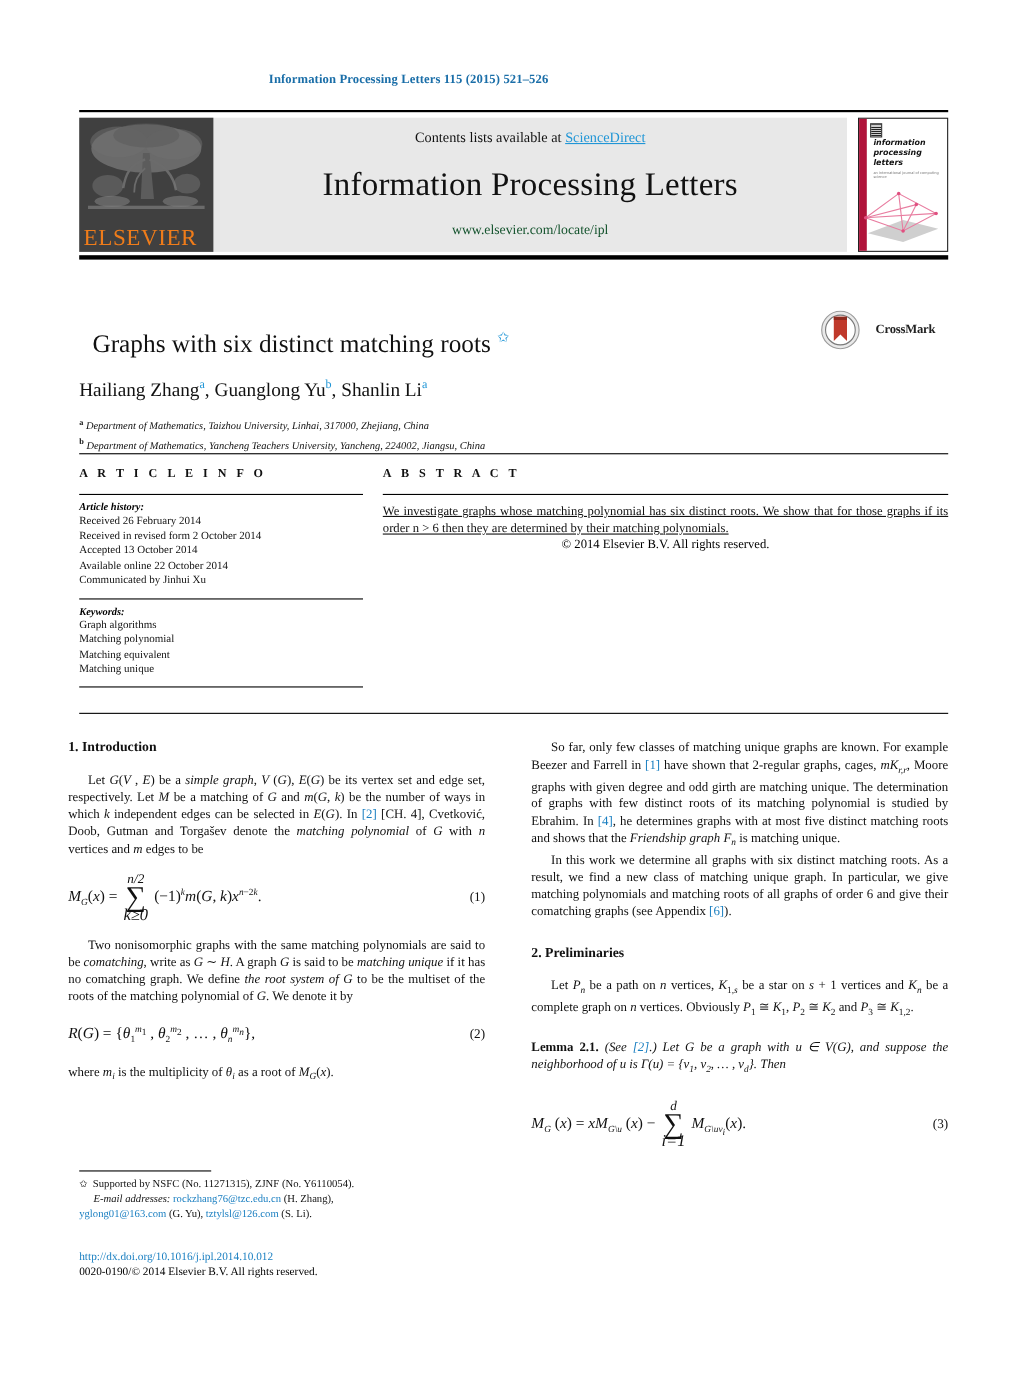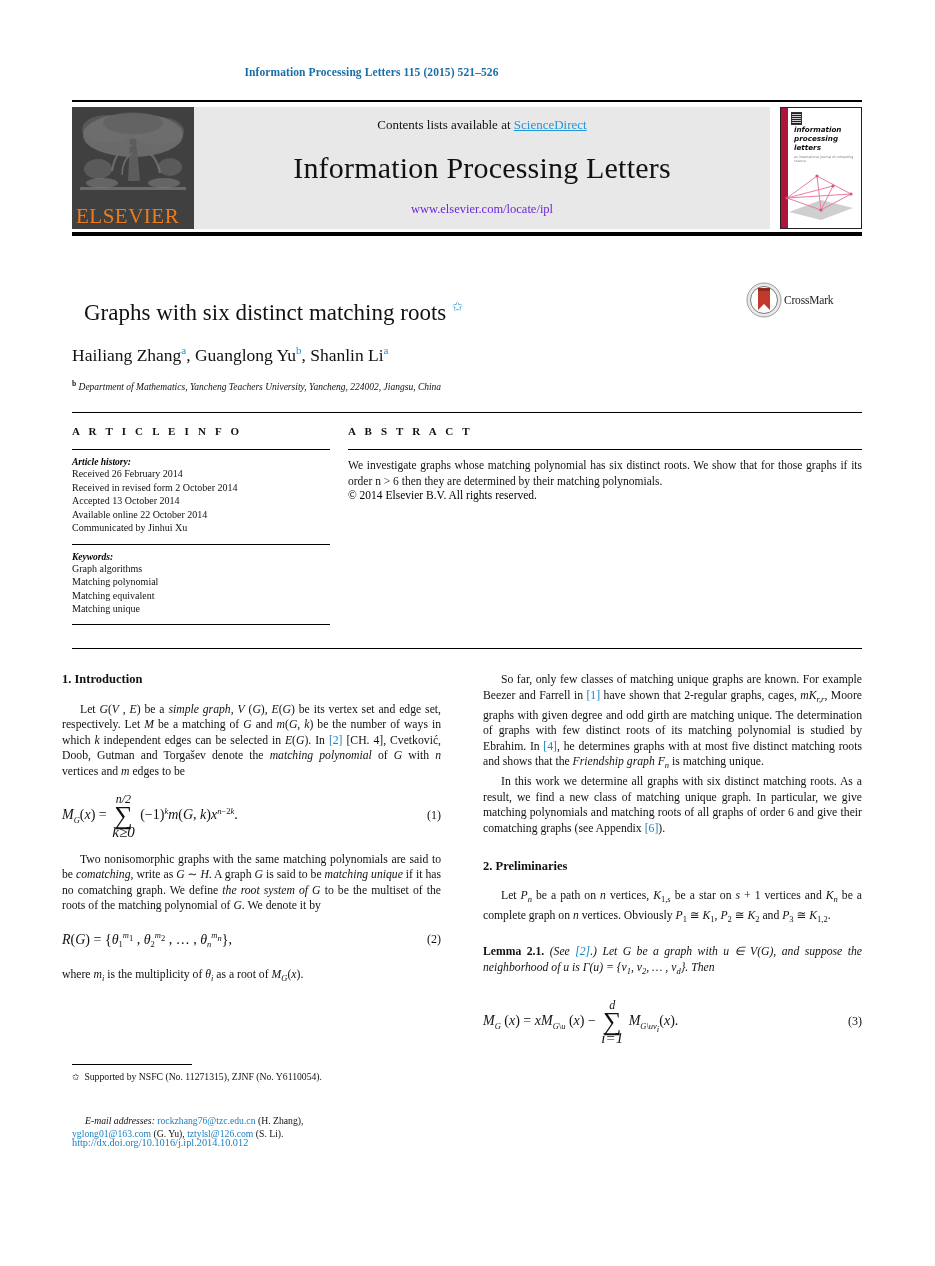--- a/index.html
+++ b/index.html
@@ -81,21 +81,21 @@
   .contents-line .sd {
     color: #2196d6;
   }
   .journal-title {
     font-size: 30px;
     color: #111;
     letter-spacing: 0.2px;
   }
   .journal-url {
     font-size: 12.5px;
-    color: #6d28d9;
+    color: #14532d;
   }
   .cover-block {
     width: 82px;
     flex: 0 0 82px;
     margin-left: 10px;
     background: #fff;
     border: 1px solid #222;
     position: relative;
     box-sizing: border-box;
   }
@@ -167,23 +167,23 @@
   .crossmark {
     position: absolute;
     right: 0; top: 0;
     width: 116px; height: 40px;
     display: flex;
     align-items: center;
   }
   .cm-label {
     font-family: "Liberation Serif", serif;
     font-size: 11.5px;
-    font-weight: normal;
+    font-weight: bold;
     color: #222;
-    margin-left: 2px;
+    margin-left: 14px;
     letter-spacing: -0.2px;
   }
 
   
   .info-rule {
     position: absolute;
     left: 72px; top: 412px;
     width: 790px; height: 1px; background: #000;
   }
   .col-info { position: absolute; left: 72px; top: 425px; width: 258px; }
@@ -206,22 +206,23 @@
     line-height: 13.5px;
     color: #111;
   }
   .kw-block { margin-top: 9px; }
   .kw-rule-bottom { border: 0; border-top: 1.5px solid #000; margin: 8px 0 0 0; }
   .abs-text {
     font-size: 11.5px;
     line-height: 16px;
     text-align: justify;
     color: #111;
-  }
-  .abs-copy { text-align: left; margin-top: 0px; font-size: 11.5px; }
+    text-decoration: underline;
+  }
+  .abs-copy { text-align: center; margin-top: 0px; font-size: 11.5px; }
 
   .bottom-rule {
     position: absolute;
     left: 72px; top: 648px;
     width: 790px; height: 1px; background: #000;
   }
 
   
   .body-col {
     position: absolute;
@@ -372,20 +373,21 @@
   <div class="rule-thick" style="top:232px;"></div>
 
   <div class="title-area">
     <h1 class="paper-title"><span>Graphs with six distinct matching roots</span> <span class="star-mark">✩</span></h1>
 
     <div class="authors">
       <span>Hailiang Zhang</span><span class="aff-sup">a</span>, <span>Guanglong Yu</span><span class="aff-sup">b</span>, <span>Shanlin Li</span><span class="aff-sup">a</span>
     </div>
 
     <div class="affils">
+      <div><sup>a</sup> <span>Department of Mathematics, Taizhou University, Linhai, 317000, Zhejiang, China</span></div>
       <div><sup>b</sup> <span>Department of Mathematics, Yancheng Teachers University, Yancheng, 224002, Jiangsu, China</span></div>
     </div>
 
     <div class="crossmark">
       <svg width="36" height="36" viewBox="0 0 36 36">
         <circle cx="18" cy="18" r="17" fill="#e9e9e9" stroke="#9a9a9a" stroke-width="1"></circle>
         <circle cx="18" cy="18" r="13.5" fill="#ffffff" stroke="#7a7a7a" stroke-width="1"></circle>
         <path d="M12 6 L24 6 L24 28 L18 22 L12 28 Z" fill="#c0392b"></path>
         <path d="M12 6 L24 6 L24 9 L12 9 Z" fill="#8e2a1e"></path>
       </svg>
@@ -470,21 +472,22 @@
         <span class="lim-bot">i=1</span>
       </span>
       <i>M<sub class="s">G\uv<sub class="s">i</sub></sub></i>(<i>x</i>).
       <span class="num">(3)</span>
     </div>
   </div>
 
   <div class="foot-rule"></div>
   <div class="footnote">
     <div class="fn-line"><span class="fn-star">✩</span>&nbsp;&nbsp;<span>Supported by NSFC (No. 11271315), ZJNF (No. Y6110054).</span></div>
-    <div class="fn-line" style="padding-left:13px;text-indent:0;margin-top:29px;"><i>E-mail addresses:</i> <span class="link">rockzhang76@tzc.edu.cn</span> <span>(H. Zhang)</span>,</div>
+    <div class="fn-line" style="padding-left:13px;text-indent:0;"><i>E-mail addresses:</i> <span class="link">rockzhang76@tzc.edu.cn</span> <span>(H. Zhang)</span>,</div>
     <div class="fn-line" style="padding-left:0;text-indent:0;"><span class="link">yglong01@163.com</span> <span>(G. Yu)</span>, <span class="link">tztylsl@126.com</span> <span>(S. Li)</span>.</div>
   </div>
 
   <div class="doi-block">
     <div class="doi">http://dx.doi.org/10.1016/j.ipl.2014.10.012</div>
+    <div>0020-0190/© 2014 Elsevier B.V. All rights reserved.</div>
   </div>
 
 </div>
 
 </body></html>

